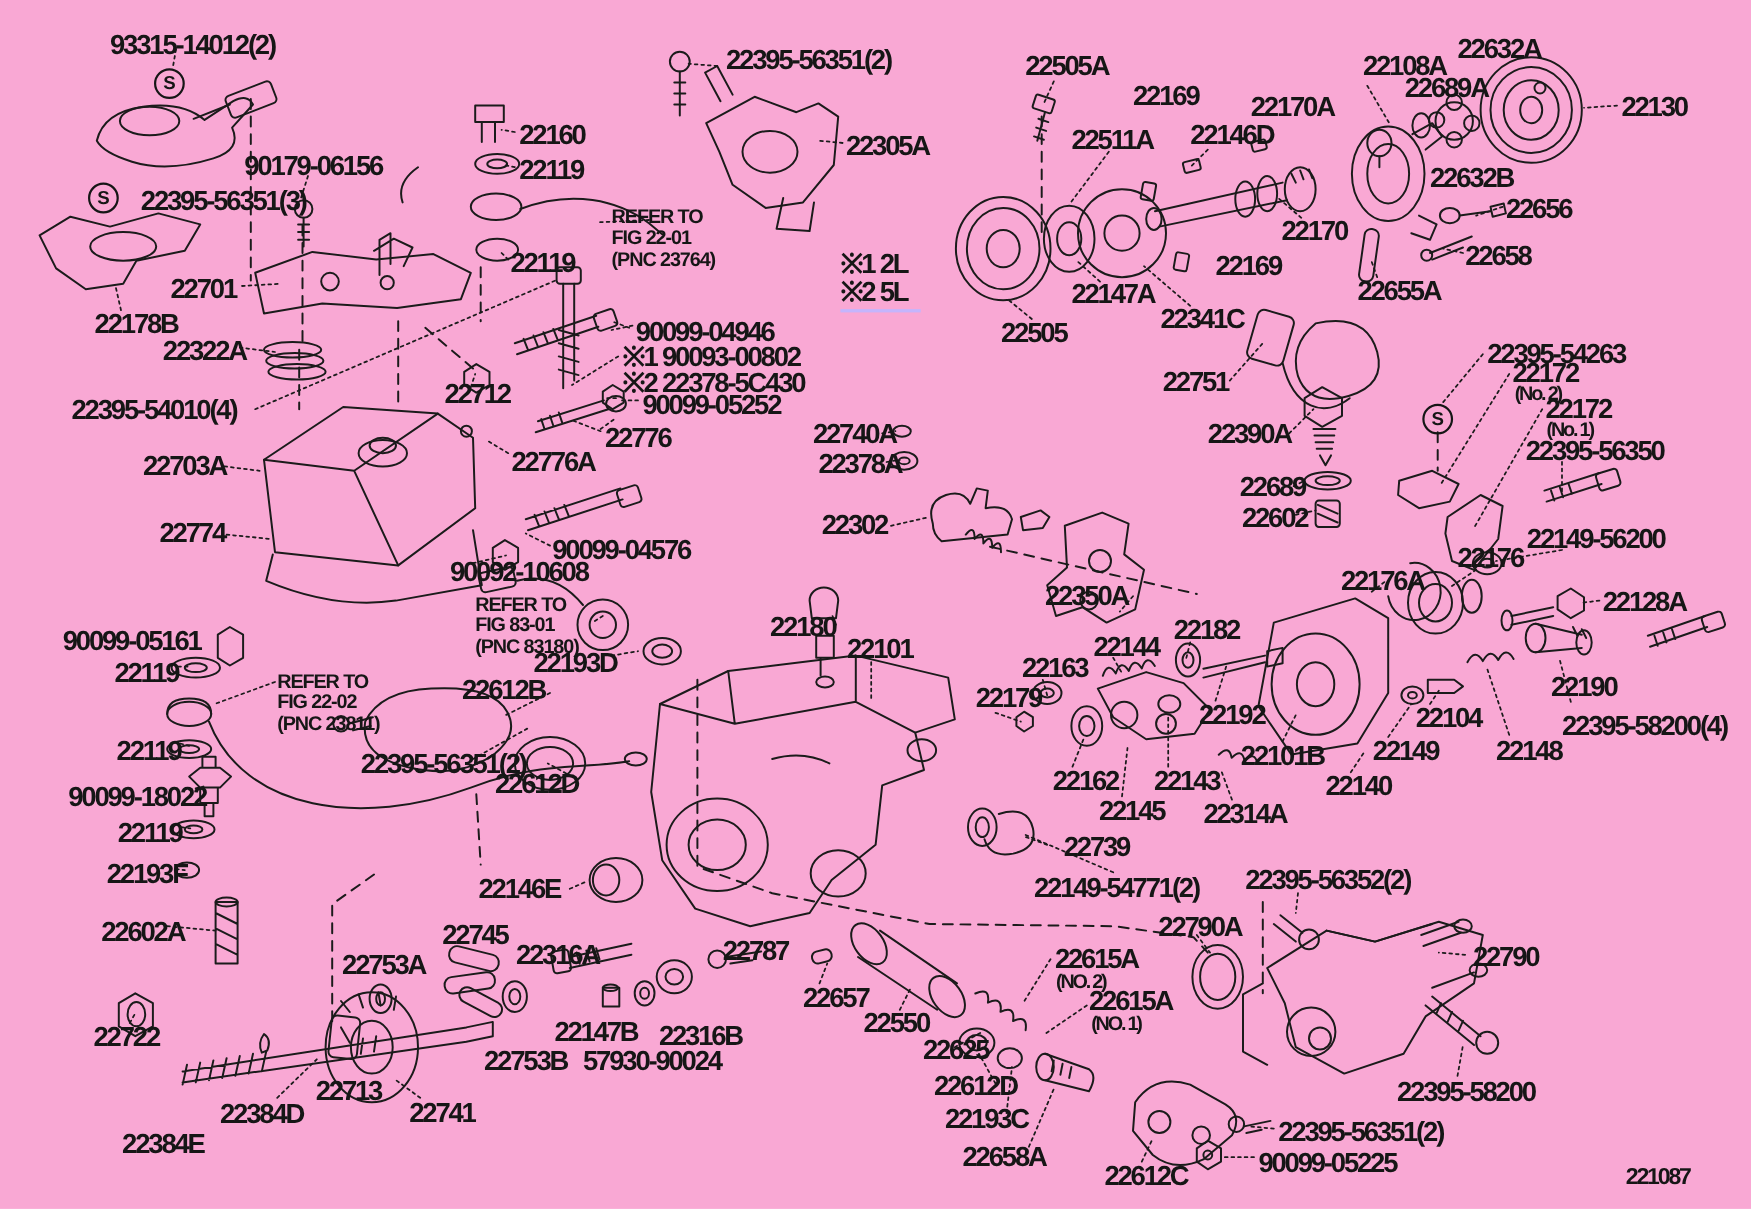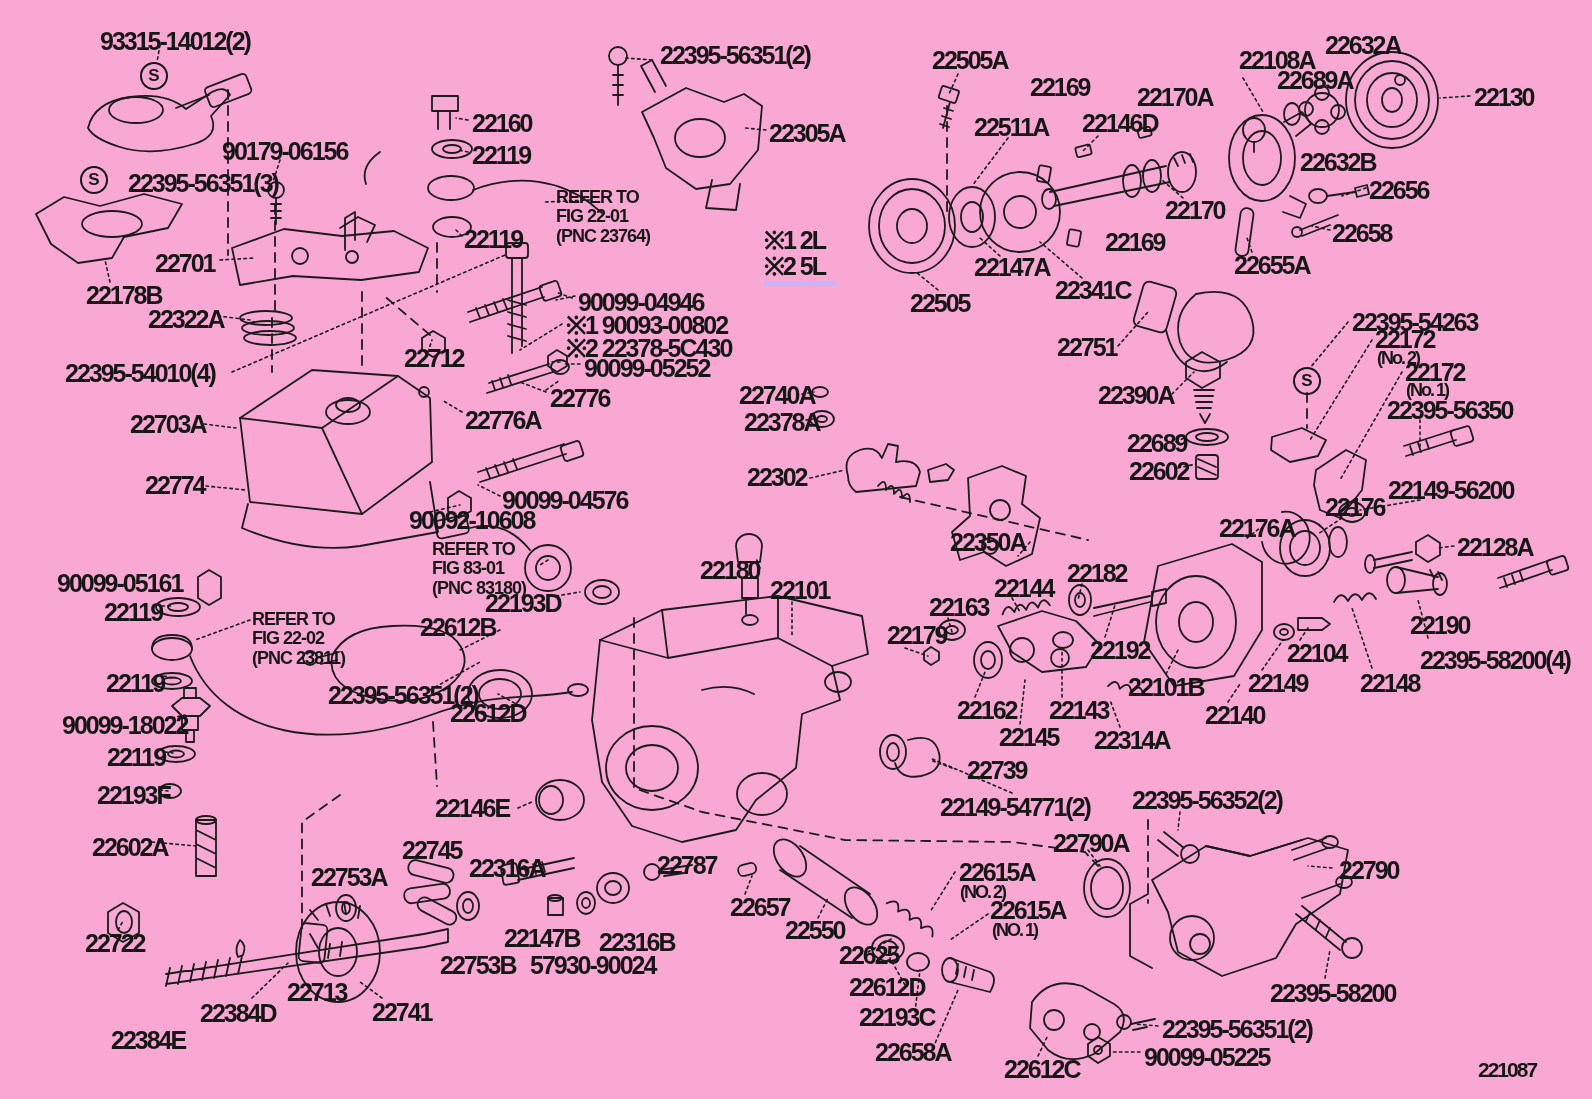--- a/index.html
+++ b/index.html
@@ -1,20 +1,20 @@
 <!DOCTYPE html>
 <html><head>
 <meta charset="utf-8">
 <style>
   html,body{margin:0;padding:0;background:#fff;}
   .canvas{position:relative;width:1592px;height:1099px;background:#f9a8d4;overflow:hidden;padding-left:28px;}
   .canvas svg{position:absolute;left:0;top:0;}
   .part-label{position:absolute;font-family:"Liberation Sans",sans-serif;font-weight:700;
     font-size:25px;letter-spacing:-2px;line-height:.95;color:#161616;white-space:nowrap;}
-  .part-label.underline{border-bottom:5px solid #c4b5fd;padding-bottom:2px;padding-right:12px;}
+  .part-label.underline{border-bottom:3px solid #c4b5fd;padding-bottom:2px;padding-right:12px;}
   .refer-note{position:absolute;font-family:"Liberation Sans",sans-serif;font-weight:700;
     font-size:18px;letter-spacing:-1px;line-height:1.08;color:#161616;white-space:nowrap;}
   .s-symbol{position:absolute;box-sizing:border-box;width:28px;height:28px;border:2.5px solid #161616;
     border-radius:50%;font:700 17px/23px "Liberation Sans",sans-serif;text-align:center;color:#161616;}
 </style>
 </head>
 <body>
 
 <div class="canvas">
 

